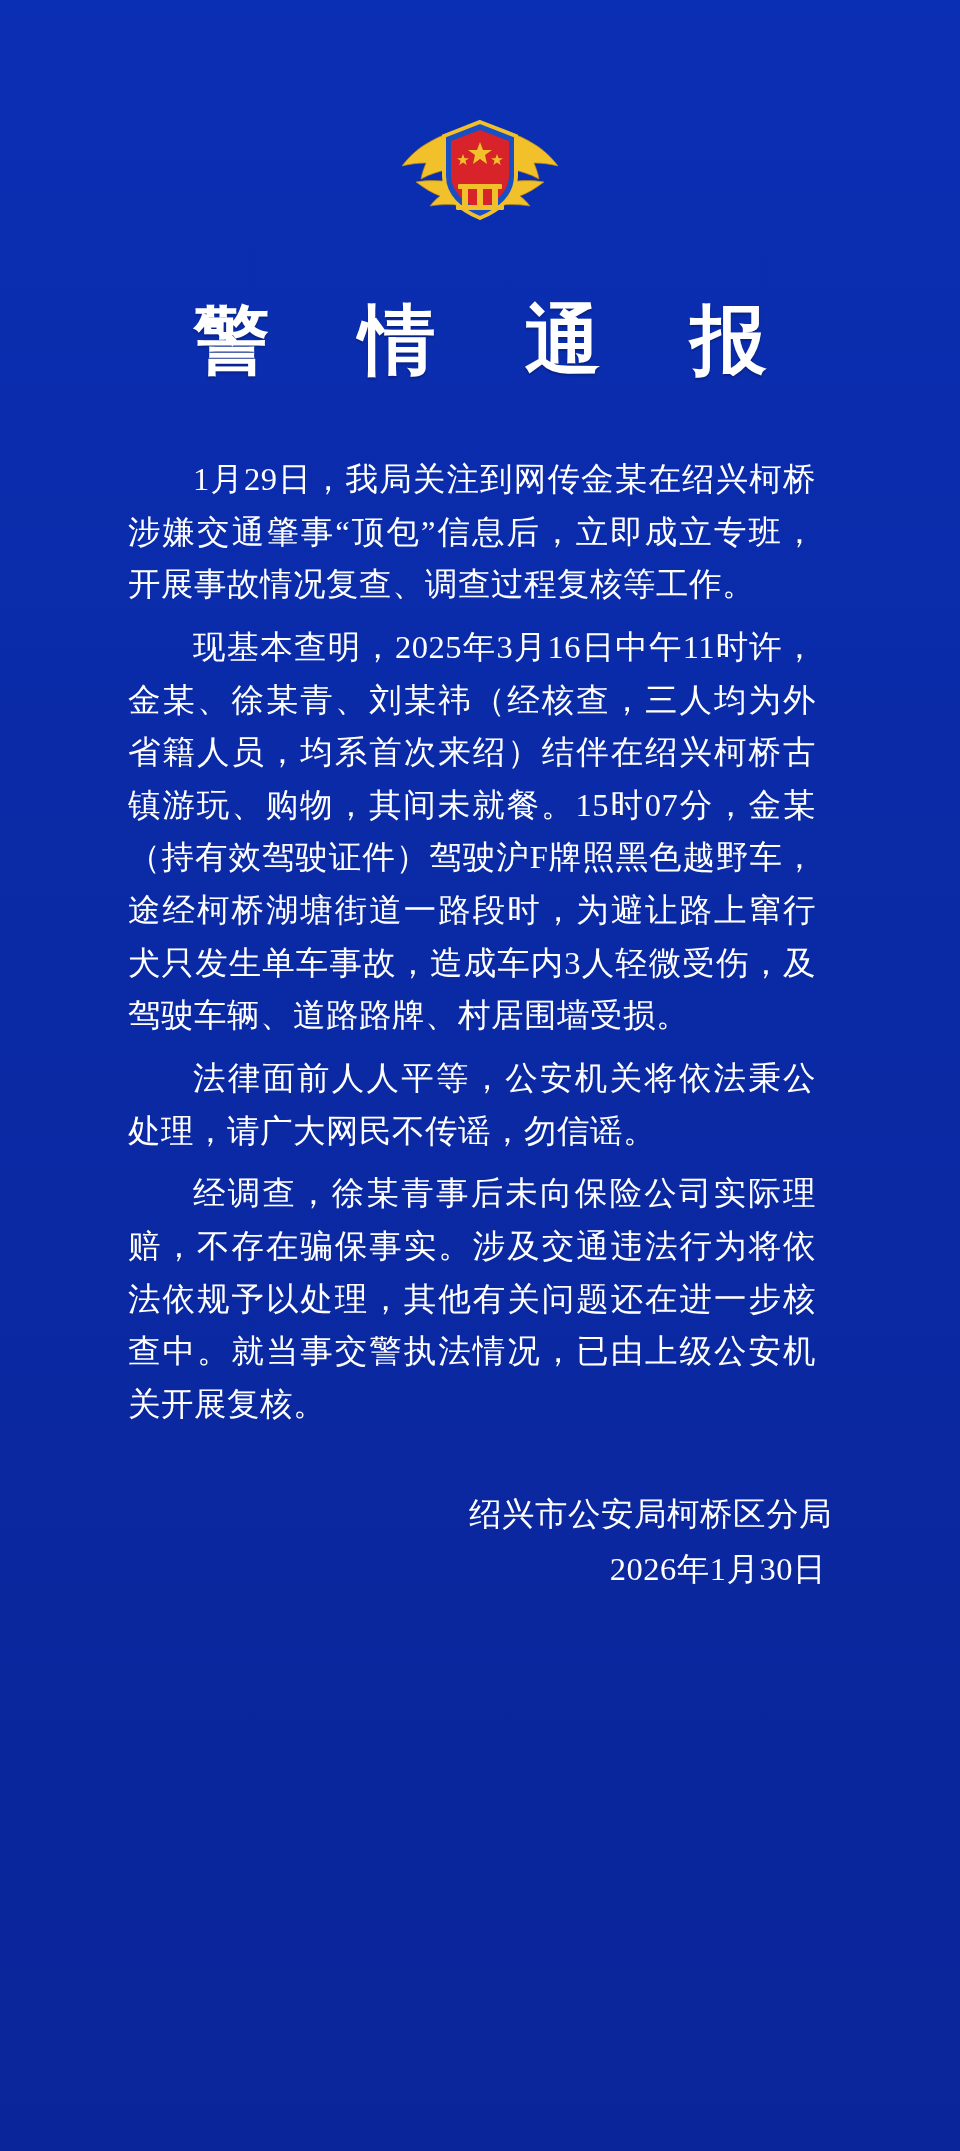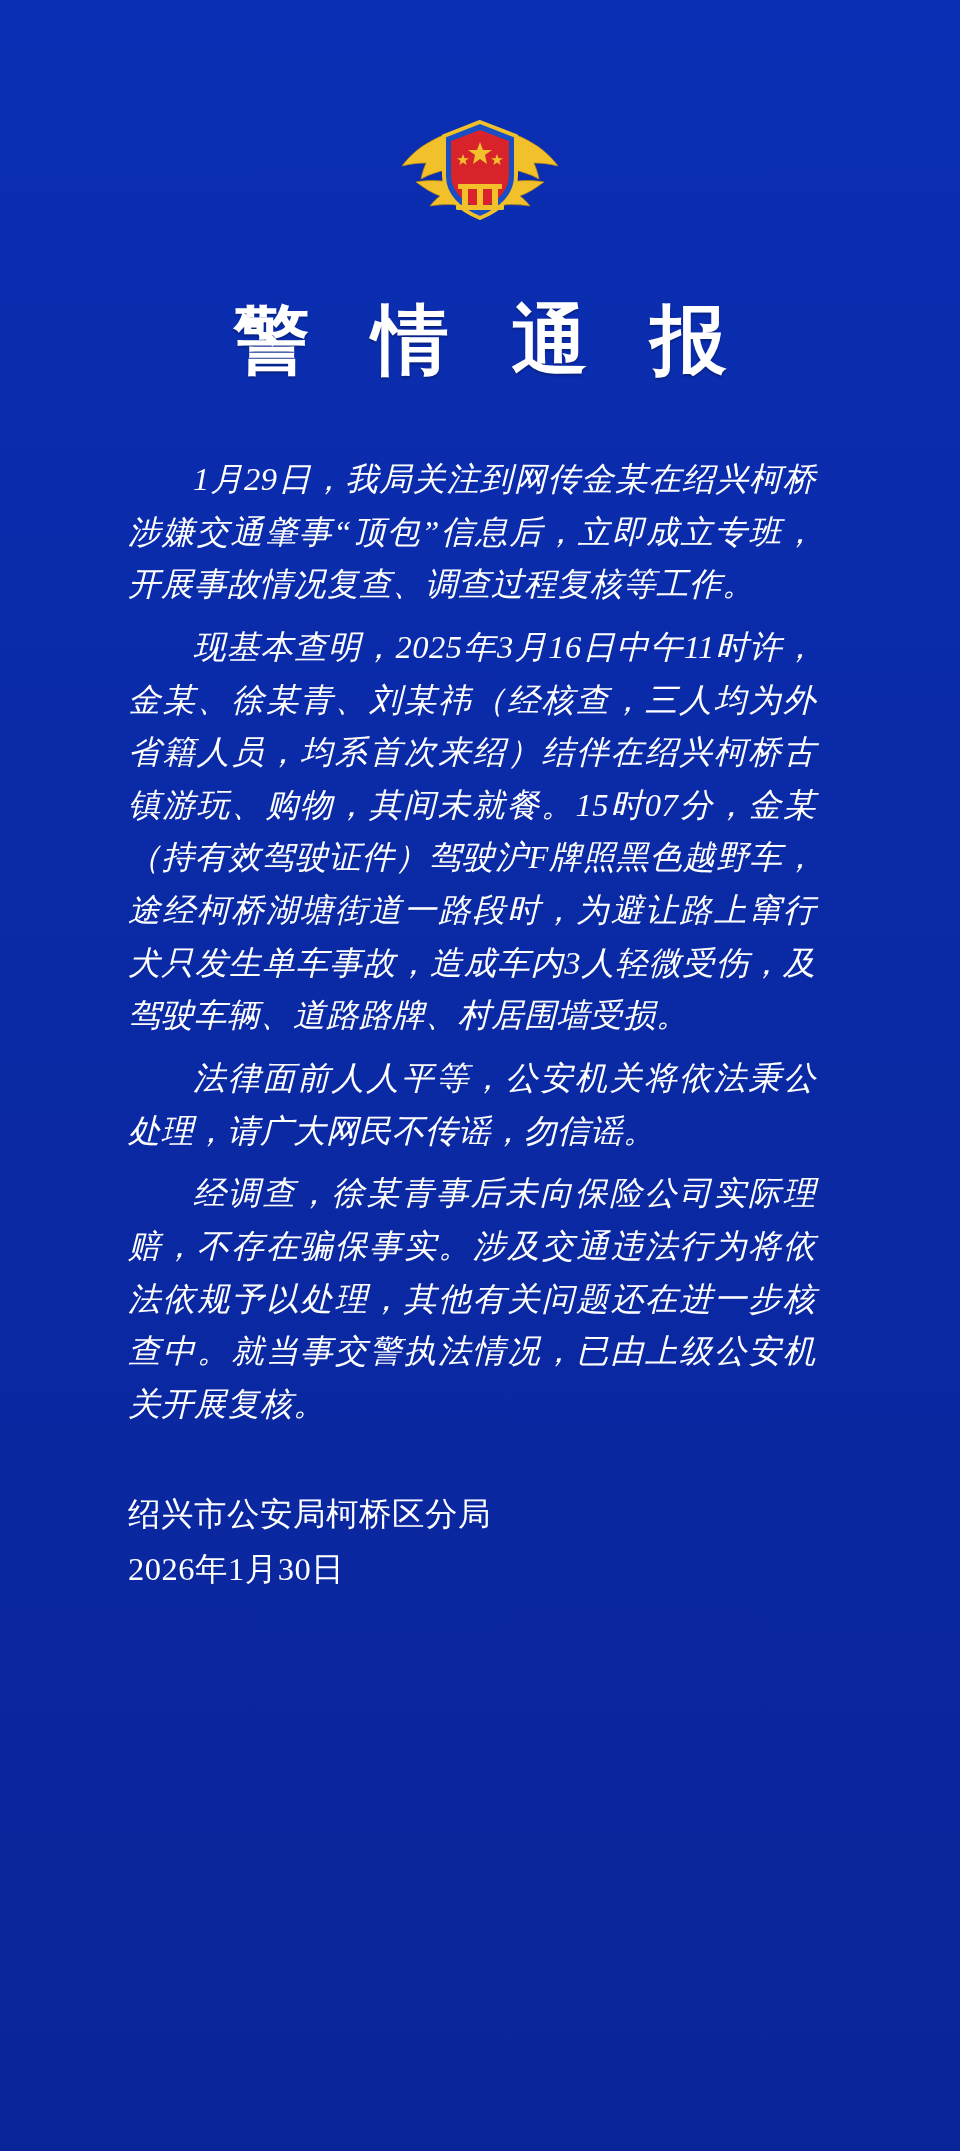--- a/index.html
+++ b/index.html
@@ -35,40 +35,39 @@
     position: relative;
   }
   .title {
     margin-top: 48px;
     text-align: center;
     font-size: 76px;
     letter-spacing: 22px;
     font-weight: bold;
     text-indent: 22px;
     color: #ffffff;
-    font-family: Liberation Serif, serif;
+    font-family: Liberation Mono, monospace;
     text-shadow: 0 2px 2px rgba(0,0,0,0.25);
   }
   .body-text {
     margin-top: 60px;
   }
   .para {
     font-size: 32.5px;
     line-height: 1.62;
     text-align: justify;
     text-justify: inter-ideograph;
     text-indent: 2em;
     margin: 0 16px 10px 0;
     color: #ffffff;
     letter-spacing: 0.5px;
-    font-style: italic;
   }
   .signature {
     margin-top: 56px;
-    text-align: left;
+    text-align: right;
     font-size: 32.5px;
     line-height: 1.7;
     letter-spacing: 0.5px;
   }
   .sig-line { display: block; }
   .sig-date { display: block; padding-right: 6px; }
 </style>
 </head>
 <body>
 

